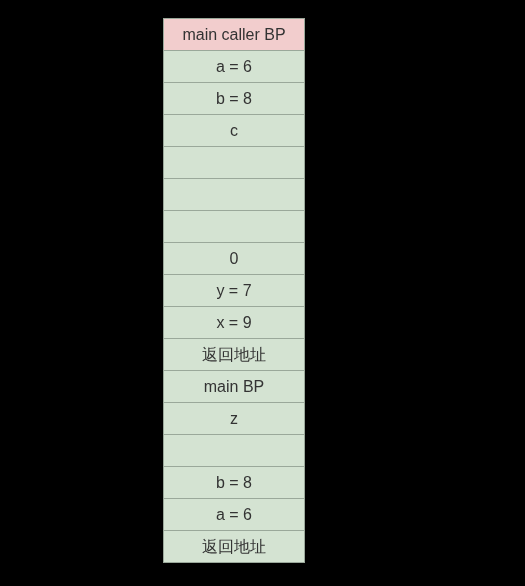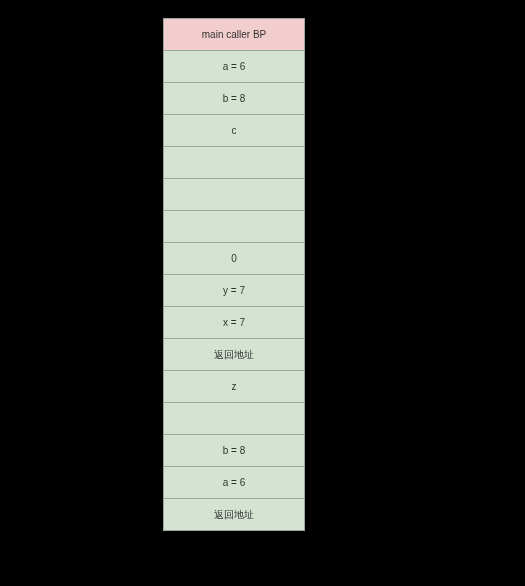--- a/index.html
+++ b/index.html
@@ -27,21 +27,21 @@
   }
   .stack-row {
     height: 32px;
   }
   .stack-cell {
     height: 32px;
     box-sizing: border-box;
     border: 1px solid #9aa89a;
     background: #d4e3d2;
     color: #333333;
-    font-size: 10px;
+    font-size: 16px;
     text-align: center;
     vertical-align: middle;
     padding: 0 4px;
     line-height: 1.2;
     white-space: nowrap;
     overflow: hidden;
   }
   .stack-cell.header {
     background: #f2cdcd;
   }
@@ -76,24 +76,27 @@
         <tr class="stack-row">
           <td class="stack-cell empty"></td>
         </tr>
         <tr class="stack-row">
           <td class="stack-cell">0</td>
         </tr>
         <tr class="stack-row">
           <td class="stack-cell">y = 7</td>
         </tr>
         <tr class="stack-row">
-          <td class="stack-cell">x = 7</td>
+          <td class="stack-cell">x = 9</td>
         </tr>
         <tr class="stack-row">
           <td class="stack-cell">返回地址</td>
+        </tr>
+        <tr class="stack-row">
+          <td class="stack-cell">main BP</td>
         </tr>
         <tr class="stack-row">
           <td class="stack-cell">z</td>
         </tr>
         <tr class="stack-row">
           <td class="stack-cell empty"></td>
         </tr>
         <tr class="stack-row">
           <td class="stack-cell">b = 8</td>
         </tr>

